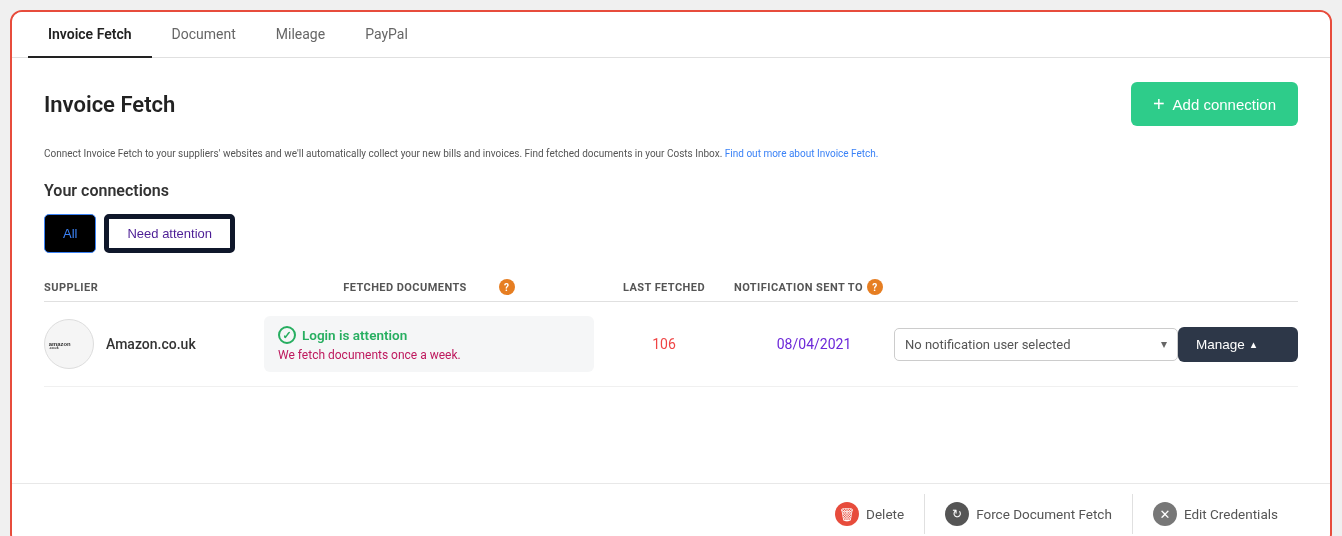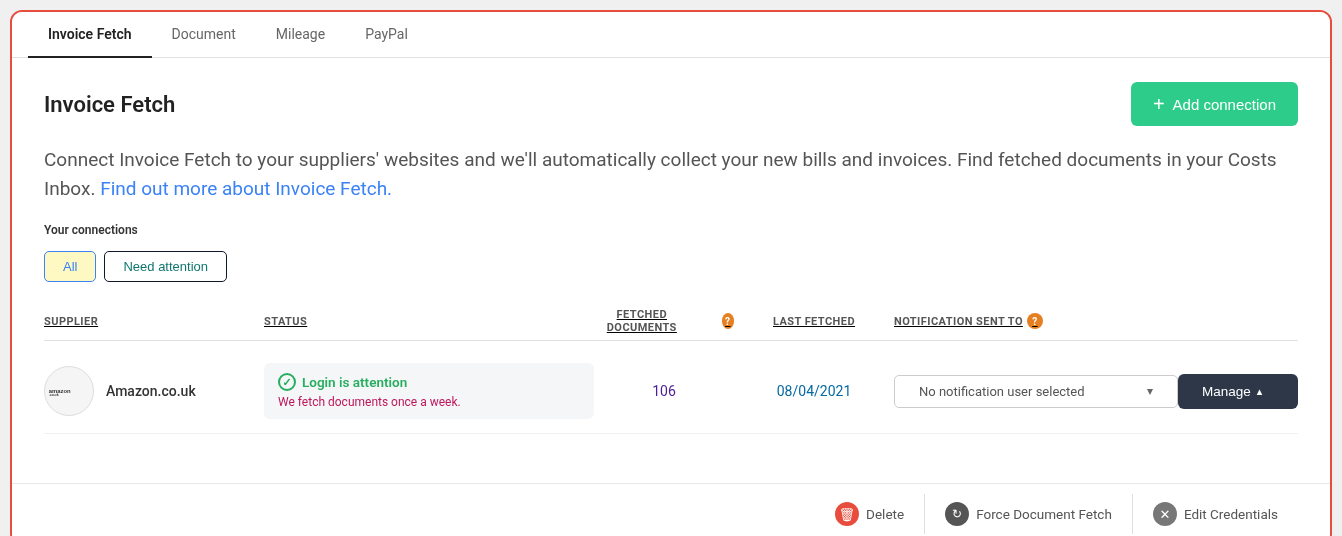--- a/index.html
+++ b/index.html
@@ -72,64 +72,63 @@
       display: flex;
       align-items: center;
       gap: 8px;
     }
     .add-connection-btn .plus {
       font-size: 20px;
       font-weight: 300;
       line-height: 1;
     }
     .description {
-      font-size: 19px;
+      font-size: 10px;
       color: #555;
       margin-bottom: 20px;
       line-height: 1.5;
       margin-top: 20px;
     }
     .description a {
       color: #3b82f6;
       text-decoration: none;
     }
     .section-title {
-      font-size: 12px;
+      font-size: 16px;
       font-weight: 600;
       color: #333;
       margin-bottom: 14px;
     }
     
     .filter-row {
       display: flex;
       gap: 8px;
       margin-bottom: 20px;
     }
     .filter-btn {
       padding: 7px 18px;
       border-radius: 5px;
       font-size: 13px;
       cursor: pointer;
-      border: 1px solid #0f172a;
+      border: 5px solid #0f172a;
       background: #fff;
-      color: #0f766e;
+      color: #4c1d95;
     }
     .filter-btn.active {
       border: 1.5px solid #3b82f6;
       color: #3b82f6;
-      background: #fef9c3;
+      background: #000000;
     }
     
     .table-header {
       display: grid;
       grid-template-columns: 220px 330px 140px 160px 1fr 120px;
       padding: 6px 0;
       border-bottom: 1px solid #e0e0e0;
-      margin-bottom: 8px;
-      text-decoration: underline;
+      margin-bottom: 0;
     }
     .col-header {
       font-size: 11px;
       font-weight: 700;
       color: #555;
       letter-spacing: 0.04em;
       text-transform: uppercase;
       display: flex;
       align-items: center;
       gap: 4px;
@@ -204,49 +203,49 @@
       justify-content: center;
       font-size: 11px;
     }
     .status-sub {
       font-size: 12px;
       color: #be185d;
     }
     .fetched-count {
       text-align: center;
       font-size: 14px;
-      color: #4c1d95;
+      color: #ef4444;
     }
     .last-fetched {
       text-align: center;
       font-size: 14px;
-      color: #0369a1;
+      color: #6d28d9;
     }
     .notification-select {
       display: flex;
       border: 1px solid #ccc;
       border-radius: 5px;
-      padding: 8px 24px;
+      padding: 8px 10px;
       font-size: 13px;
       color: #555;
       background: #fff;
       cursor: pointer;
       justify-content: space-between;
       gap: 8px;
     }
     .notification-select .chevron {
       font-size: 12px;
       color: #666;
     }
     .manage-btn {
       background: #2d3748;
       color: #fff;
       border: none;
       border-radius: 6px;
-      padding: 10px 24px;
+      padding: 10px 18px;
       font-size: 13.5px;
       font-weight: 500;
       cursor: pointer;
       display: flex;
       align-items: center;
       gap: 6px;
     }
     .manage-chevron {
       font-size: 11px;
     }
@@ -336,21 +335,20 @@
 
     <div class="section-title">Your connections</div>
 
     <div class="filter-row">
       <button class="filter-btn active">All</button>
       <button class="filter-btn">Need attention</button>
     </div>
 
     <div class="table-header">
       <div class="col-header">SUPPLIER</div>
-      <div class="col-header">STATUS</div>
       <div class="col-header center">
         <span>FETCHED DOCUMENTS</span>
         <span class="help-icon">?</span>
       </div>
       <div class="col-header center">LAST FETCHED</div>
       <div class="col-header">
         <span>NOTIFICATION SENT TO</span>
         <span class="help-icon">?</span>
       </div>
       <div class="col-header"></div>

